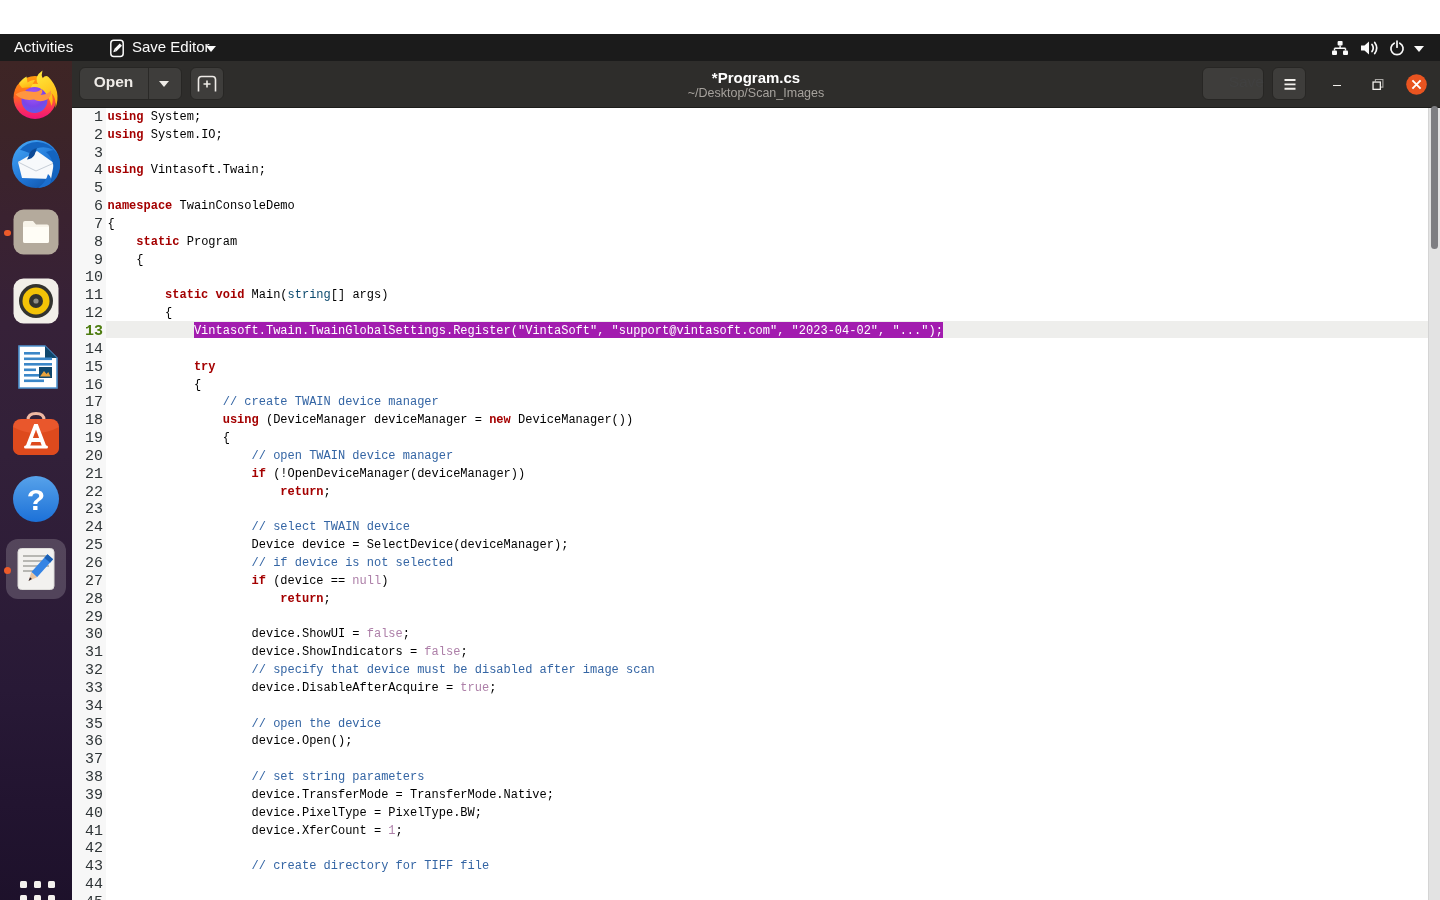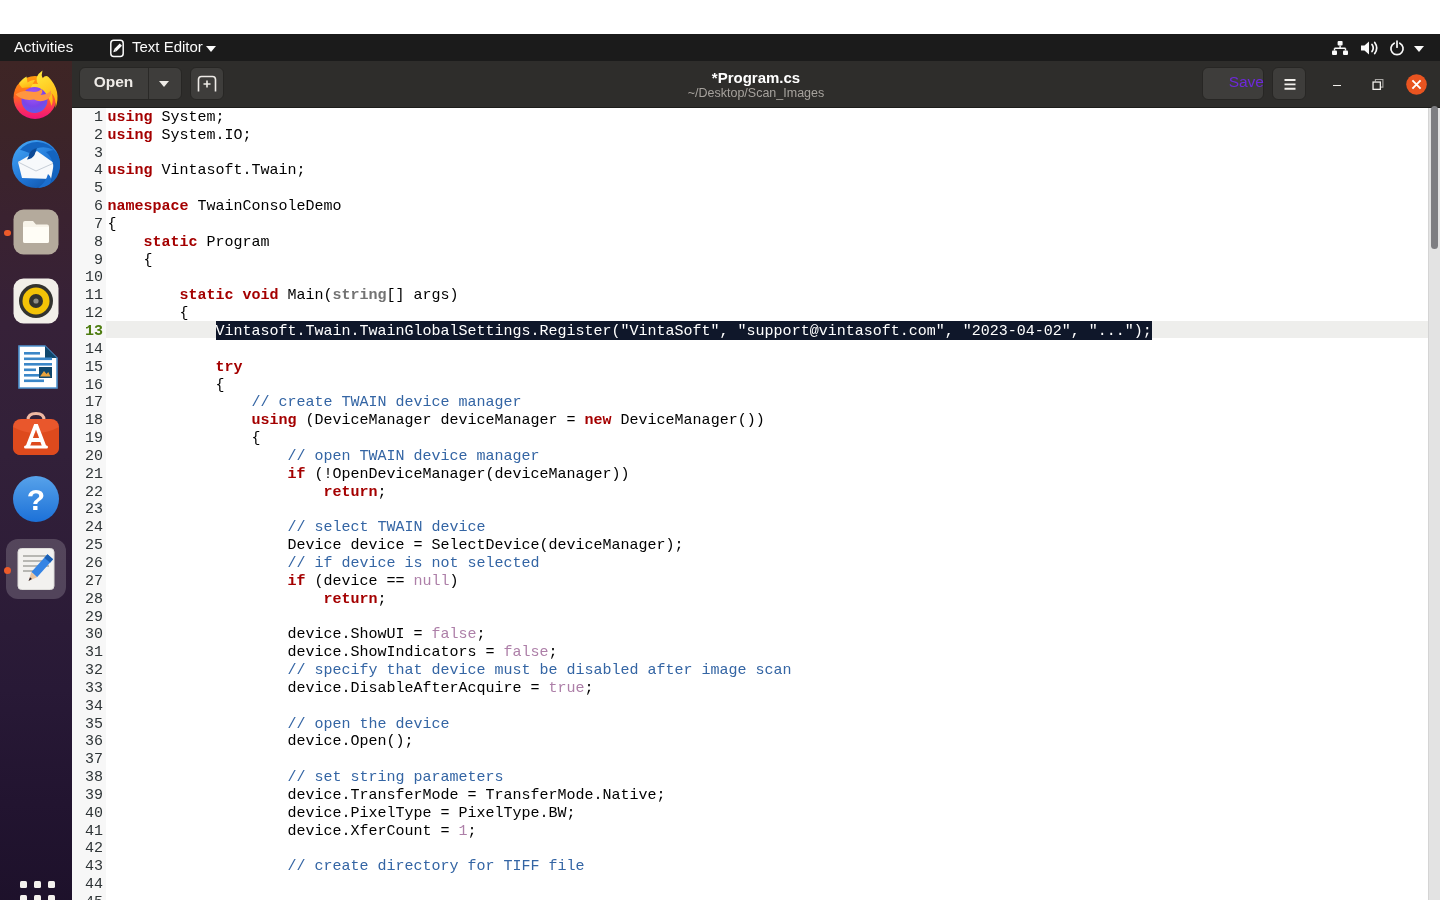--- a/index.html
+++ b/index.html
@@ -19,42 +19,42 @@
 #title{position:absolute;left:560px;top:35px;width:392px;text-align:center;color:#ffffff;font-size:15px;font-weight:bold;}
 #subtitle{position:absolute;left:560px;top:52px;width:392px;text-align:center;color:#a6a29d;font-size:12.5px;}
 
 #textarea{position:absolute;left:72px;top:74px;width:1356px;height:798px;background:#ffffff;overflow:hidden;}
 #gutterbg{position:absolute;left:72px;top:74px;width:34px;height:798px;background:#f7f7f7;}
 #curline{position:absolute;left:106px;top:286.6px;width:1322px;height:17.8px;background:#eeeeec;}
 #gutter{position:absolute;left:72px;top:74.9px;width:31px;text-align:right;
   font-family:"Liberation Mono",monospace;font-size:15px;line-height:17.84px;color:#2e3436;white-space:pre;}
 #gutter b{color:#4d7c0f;}
 #code{position:absolute;left:107.5px;top:74.9px;
-  font-family:"Liberation Mono",monospace;font-size:15px;line-height:17.84px;color:#000;white-space:pre;}
+  font-family:"Liberation Mono",monospace;font-size:12px;line-height:17.84px;color:#000;white-space:pre;}
 #code .k{color:#a40000;font-weight:bold;}
-#code .t{color:#737373;font-weight:bold;}
+#code .t{color:#0c4a6e;font-weight:normal;}
 #code .c{color:#3465a4;}
 #code .v{color:#ad7fa8;}
-#code .sel{background:#0f172a;color:#ffffff;padding-top:2px;}
+#code .sel{background:#a21caf;color:#ffffff;padding-top:2px;}
 
 #sbar{position:absolute;left:1428px;top:74px;width:12px;height:798px;background:#e3e3e3;border-left:1px solid #d4d4d4;}
 #sthumb{position:absolute;left:1430.5px;top:72px;width:7px;height:143px;background:#7e7e82;border-radius:3.5px;}
 
 #status{position:absolute;left:72px;top:872px;width:1368px;height:28px;background:#f5f4f3;border-top:1px solid #cfc9c4;
   font-size:14.5px;color:#36342f;}
 #status span{position:absolute;top:5px;}
 .tri{position:absolute;width:0;height:0;border-left:5.5px solid transparent;border-right:5.5px solid transparent;border-top:6px solid #36342f;}
 .witri{position:absolute;width:0;height:0;border-left:5.5px solid transparent;border-right:5.5px solid transparent;border-top:6px solid #fafafa;}
 svg{position:absolute;overflow:visible;}
 </style></head>
 <body>
 <div id="screen">
   <div id="panel">
     <span class="act">Activities</span>
-    <span class="ted">Text Editor</span>
+    <span class="ted">Save Editor</span>
   </div>
 
 <svg width="18" height="19" style="left:108px;top:4.5px;" viewBox="0 0 18 19">
   <rect x="2.8" y="1.2" width="12.4" height="16.2" rx="3" fill="none" stroke="#fafafa" stroke-width="1.5"></rect>
   <g transform="rotate(45 9 9.5)">
     <rect x="7.4" y="4.0" width="3.2" height="7.8" fill="#fafafa"></rect>
     <path d="M7.4 11.8 L10.6 11.8 L9 14.8 Z" fill="#fafafa"></path>
   </g>
 </svg>
 <div class="witri" style="left:206px;top:11.5px;"></div>
@@ -198,21 +198,21 @@
 <div style="position:absolute;left:79px;top:39px;width:69px;text-align:center;color:#eeebe7;font-size:15.5px;font-weight:bold;">Open</div>
 <div class="witri" style="left:159px;top:47px;border-top-color:#eeebe7;"></div>
 <div class="hbtn" style="left:190px;top:33px;width:34px;height:33px;"></div>
 <svg width="22" height="20" style="left:196px;top:40px;" viewBox="0 0 22 20">
   <path d="M2.5 17.5 V5.5 Q2.5 2.5 5.5 2.5 H16.5 Q19.5 2.5 19.5 5.5 V17.5" fill="none" stroke="#eeebe7" stroke-width="1.6"></path>
   <path d="M11 6.5 V13.5 M7.5 10 H14.5" stroke="#eeebe7" stroke-width="1.6"></path>
 </svg>
 <div id="subtitle">~/Desktop/Scan_Images</div>
 <div id="title">*Program.cs</div>
 <div class="hbtn" style="left:1202px;top:33px;width:62px;height:33px;"></div>
-<div style="position:absolute;left:1202px;top:39px;width:62px;text-align:right;color:#6d28d9;font-size:15.5px;">Save</div>
+<div style="position:absolute;left:1202px;top:39px;width:62px;text-align:right;color:#404040;font-size:15.5px;">Save</div>
 <div class="hbtn" style="left:1272px;top:33px;width:34px;height:33px;"></div>
 <svg width="12" height="12" style="left:1283.5px;top:44.5px;" viewBox="0 0 12 12">
   <path d="M0.5 1 H11.5 M0.5 5.4 H11.5 M0.5 9.8 H11.5" stroke="#f2f0ec" stroke-width="1.9"></path>
 </svg>
 <div style="position:absolute;left:1332.5px;top:51.1px;width:8.7px;height:1.4px;background:#f2f0ec;"></div>
 <svg width="12" height="12" style="left:1371.5px;top:45px;" viewBox="0 0 12 12">
   <path d="M3.4 2.6 V0.55 H10.9 V8.1 H8.9" fill="none" stroke="#a9a7a4" stroke-width="1.1"></path>
   <rect x="1.05" y="3.05" width="7.3" height="7.3" fill="none" stroke="#f2f0ec" stroke-width="1.3"></rect>
 </svg>
 <svg width="21" height="21" style="left:1406.2px;top:39.6px;" viewBox="0 0 21 21">

